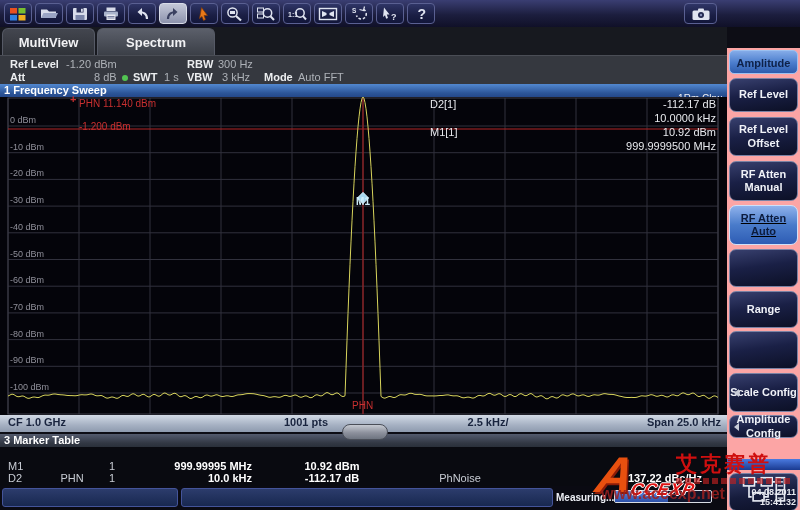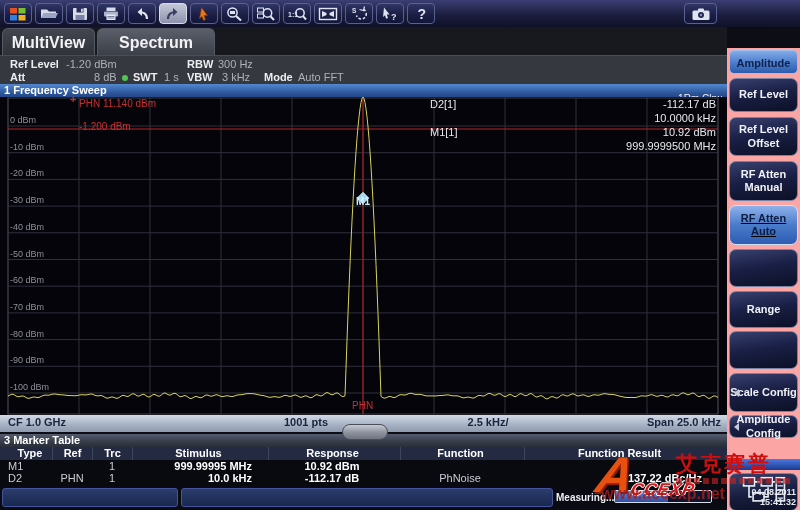--- a/index.html
+++ b/index.html
@@ -13,21 +13,21 @@
              background:linear-gradient(#3a3e72,#1c1e3e 55%,#101028); }
   .tb-btn { position:absolute; top:3px; width:28px; height:21px; border-radius:4px;
             background:linear-gradient(#2f3566,#1a1e44 60%,#12163a);
             border:1px solid #5a6092; }
   .tb-btn.pressed { background:linear-gradient(#c4c8d8,#8d93ad); border-color:#d8dce8; }
   .tb-btn svg, .cam svg { position:absolute; left:3px; top:2px; width:20px; height:16px; }
 
   
   #tabbar { position:absolute; left:0; top:27px; width:727px; height:28px; background:#17191f; }
   .tab { position:absolute; top:1px; height:27px; border-radius:6px 6px 0 0; color:#f2f2f4;
-         font-size:16px; font-weight:bold; text-align:center; line-height:27px;
+         font-size:13px; font-weight:bold; text-align:center; line-height:27px;
          border:1px solid #565a66; border-bottom:none; }
   #settings { position:absolute; left:0; top:55px; width:727px; height:29px; background:#35383f;
               border-top:1px solid #4a4d55; }
   .set-l { position:absolute; font-size:11px; font-weight:bold; color:#eceef0; }
   .set-v { position:absolute; font-size:11px; color:#aeb2b8; }
 
   
   #w1-title { position:absolute; left:0; top:84px; width:727px; height:13px;
               background:linear-gradient(#5288d0,#2c5598 70%,#24488a);
               color:#fff; font-size:11px; font-weight:bold; line-height:13px; padding-left:4px; }
@@ -283,29 +283,20 @@
     <span style="left:442px;width:92px;text-align:center;">2.5 kHz/</span>
     <span style="right:6px;">Span 25.0 kHz</span>
   </div>
 
   <div id="splitter"></div>
 
   <div id="w2">
     <div id="w2-title">
       <span>3 Marker Table</span>
     </div>
-    <div id="w2-head">
-        <div class="th" style="left: 8px; width: 44px; border-left: none;">Type</div>
-        <div class="th" style="left: 52px; width: 40px;">Ref</div>
-        <div class="th" style="left: 92px; width: 40px;">Trc</div>
-        <div class="th" style="left: 132px; width: 132px;">Stimulus</div>
-        <div class="th" style="left: 268px; width: 128px;">Response</div>
-        <div class="th" style="left: 400px; width: 120px;">Function</div>
-        <div class="th" style="left: 524px; width: 190px;">Function Result</div>
-      </div>
     <div id="w2-rows">
         <div class="tr" style="top: 26px;">
           <span class="td" style="left: 8px; width: 44px; text-align: left;">M1</span>
           <span class="td" style="left: 52px; width: 40px; text-align: center;"></span>
           <span class="td" style="left: 92px; width: 40px; text-align: center;">1</span>
           <span class="td b" style="left: 132px; width: 120px; text-align: right;">999.99995 MHz</span>
           <span class="td b" style="left: 268px; width: 128px; text-align: center;">10.92 dBm</span>
           <span class="td" style="left: 400px; width: 120px; text-align: center;"></span>
           <span class="td b" style="left: 524px; width: 178px; text-align: right;"></span>
         </div>

